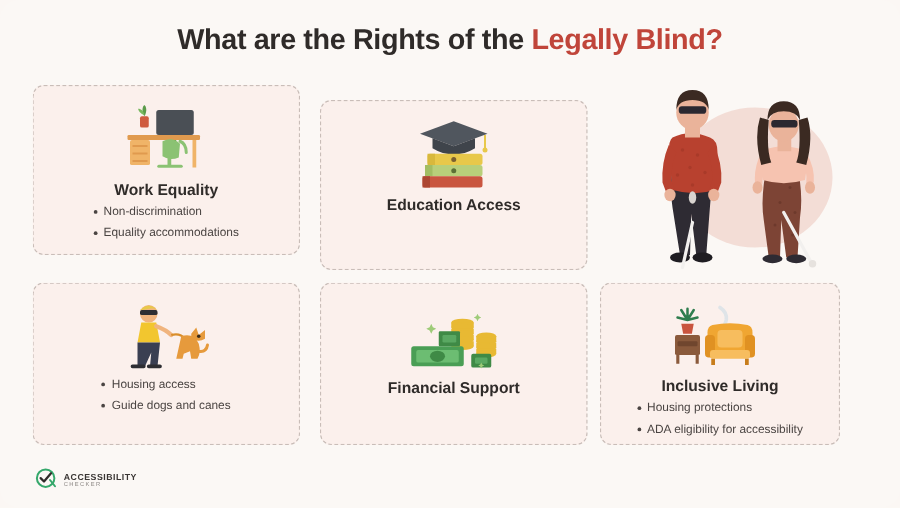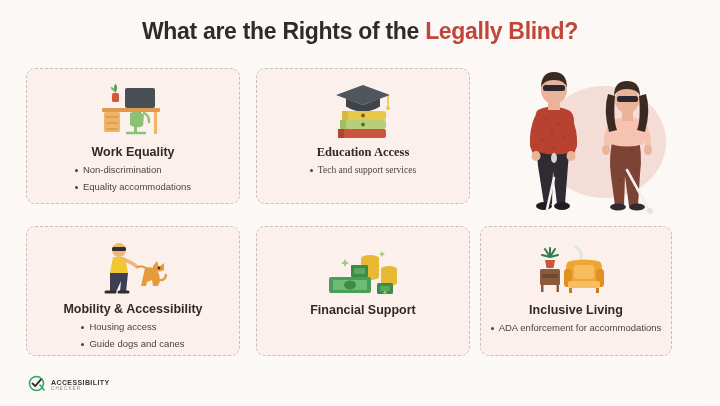--- a/index.html
+++ b/index.html
@@ -68,21 +68,21 @@
     display: inline-block;
     width: 3px; height: 3px;
     border-radius: 50%;
     background: #4a4442;
     vertical-align: middle;
     margin-right: 5px;
   }
 
   
   #card-work      { left: 26px;  top: 68px;  width: 214px; height: 136px; }
-  #card-education { left: 256px; top: 68px;  width: 214px; height: 136px; font-family: Liberation Serif, serif; }
+  #card-education { left: 256px; top: 80px;  width: 214px; height: 136px; }
   #card-mobility  { left: 26px;  top: 226px; width: 214px; height: 130px; }
   #card-financial { left: 256px; top: 226px; width: 214px; height: 130px; }
   #card-inclusive { left: 480px; top: 226px; width: 192px; height: 130px; }
 
   
   .illustration {
     position: absolute;
     left: 496px; top: 58px;
     width: 210px; height: 158px;
   }
@@ -154,43 +154,39 @@
         <rect x="12" y="30" width="6" height="9" fill="#d8b83c"></rect>
         <rect x="10" y="39" width="46" height="9" rx="2" fill="#b8cf7a"></rect>
         <rect x="10" y="39" width="6" height="9" fill="#a2bd63"></rect>
         <rect x="8" y="48" width="48" height="9" rx="2" fill="#c9553f"></rect>
         <rect x="8" y="48" width="6" height="9" fill="#ad4632"></rect>
         <circle cx="33" cy="34.5" r="2" fill="#7a6030"></circle>
         <circle cx="33" cy="43.5" r="2" fill="#5c7035"></circle>
       </svg>
     </div>
     <div class="card-title">Education Access</div>
-    <ul class="bullets">
-      <li><span class="dot"></span><span>Tech and support services</span></li>
-    </ul>
   </div>
 
   <div class="card" id="card-mobility">
     <div class="card-icon">
       <svg width="72" height="56" viewBox="0 0 72 56">
         <circle cx="22" cy="10" r="7" fill="#f0b47e"></circle>
         <path d="M15 7 q7 -7 14 0 q-3 -2 -7 -1 q-4 1 -7 1 Z" fill="#e8c84a"></path>
         <rect x="15" y="7" width="14" height="4" rx="1.5" fill="#2e2e33"></rect>
         <path d="M16 17 h12 l3 16 h-18 Z" fill="#f2c62f"></path>
         <path d="M28 20 q8 3 12 7" stroke="#f0b47e" stroke-width="3.5" fill="none" stroke-linecap="round"></path>
         <path d="M13 33 h18 l-2 19 h-6 l1 -11 l-5 11 h-6 Z" fill="#3a3f52"></path>
         <path d="M9 52 h9 M22 52 h9" stroke="#2e2e33" stroke-width="3" stroke-linecap="round"></path>
         <path d="M40 27 q7 -2 11 3" stroke="#d98e2b" stroke-width="1.8" fill="none"></path>
         <path d="M48 28 q10 -3 14 6 q2 7 -1 12 h-5 l-1 -6 l-5 2 l-1 4 h-5 Z" fill="#e69a3c"></path>
         <path d="M56 26 l4 -5 l2 6 l5 -4 l0 7 q-5 3 -11 0 Z" fill="#e69a3c"></path>
         <circle cx="62" cy="28" r="1.4" fill="#3a2b1a"></circle>
         <path d="M62 40 q6 1 7 -5" stroke="#e69a3c" stroke-width="2.4" fill="none" stroke-linecap="round"></path>
       </svg>
     </div>
-    <div class="card-title">Mobility &amp; Accessibility</div>
     <ul class="bullets">
       <li><span class="dot"></span><span>Housing access</span></li>
       <li><span class="dot"></span><span>Guide dogs and canes</span></li>
     </ul>
   </div>
 
   <div class="card" id="card-financial">
     <div class="card-icon">
       <svg width="76" height="54" viewBox="0 0 76 54">
         <g fill="#e8b933">
@@ -242,21 +238,22 @@
         <rect x="38" y="22" width="20" height="14" rx="3" fill="#f7bd5e"></rect>
         <rect x="28" y="26" width="8" height="18" rx="3" fill="#e09122"></rect>
         <rect x="60" y="26" width="8" height="18" rx="3" fill="#e09122"></rect>
         <rect x="32" y="38" width="32" height="7" rx="2.5" fill="#f7bd5e"></rect>
         <rect x="33" y="45" width="3" height="5" fill="#c77d1c"></rect>
         <rect x="60" y="45" width="3" height="5" fill="#c77d1c"></rect>
       </svg>
     </div>
     <div class="card-title">Inclusive Living</div>
     <ul class="bullets">
-      <li><span class="dot"></span><span>ADA enforcement for accommodations</span></li>
+      <li><span class="dot"></span><span>Housing protections</span></li>
+      <li><span class="dot"></span><span>ADA eligibility for accessibility</span></li>
     </ul>
   </div>
 
   <div class="illustration">
     <svg width="210" height="158" viewBox="0 0 210 158">
       <ellipse cx="108" cy="84" rx="62" ry="56" fill="#f3ddd6"></ellipse>
 
       <g>
         <path d="M44 58 q-5 30 -2 50 l6 38 h8 l1 -33 l4 33 h8 l3 -39 q3 -22 -2 -49 Z" fill="#2e2b33"></path>
         <ellipse cx="48" cy="148" rx="8" ry="4" fill="#1f1d22"></ellipse>

